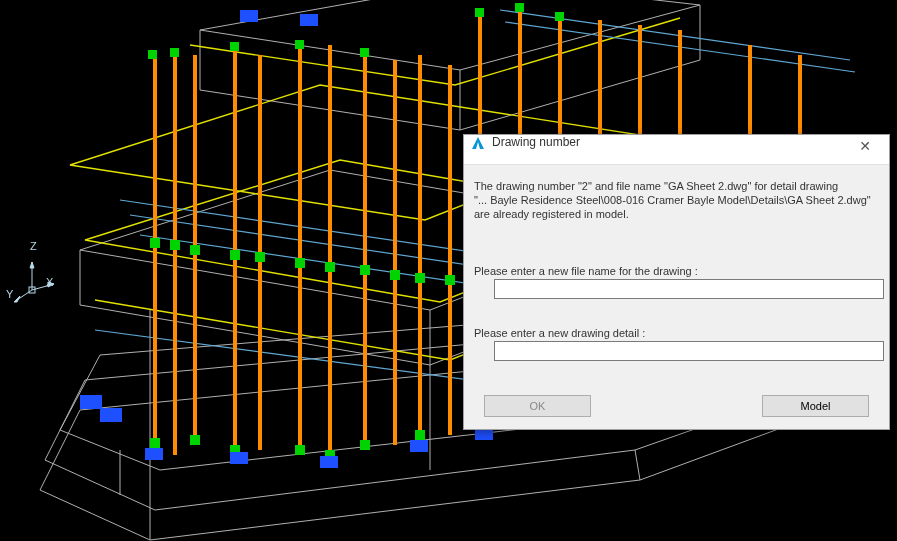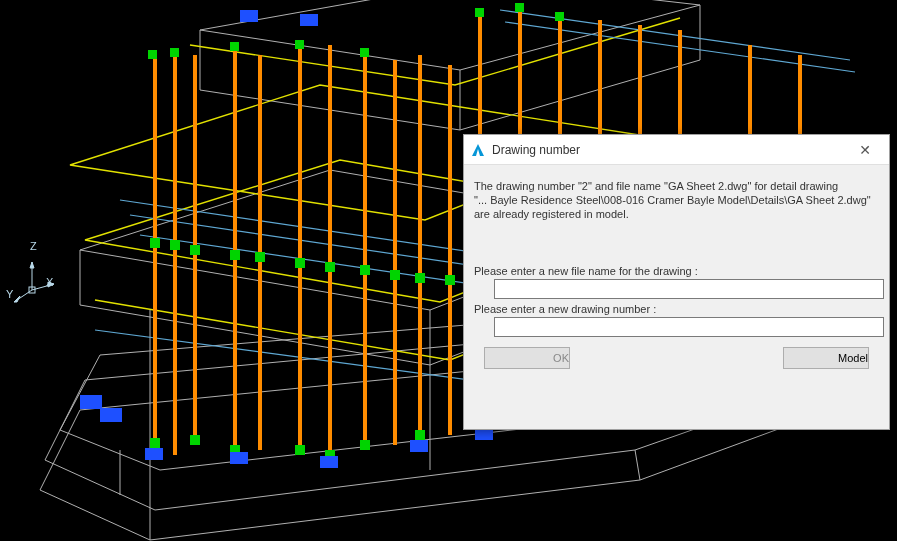--- a/index.html
+++ b/index.html
@@ -37,21 +37,20 @@
       top: 134px;
       width: 427px;
       height: 296px;
       background: #f0f0f0;
       border: 1px solid #a0a0a0;
       box-shadow: 2px 2px 10px rgba(0,0,0,0.4);
     }
     .dlg-titlebar {
       height: 30px;
       display: flex;
-      align-items: center;
       padding: 0 6px;
       border-bottom: 1px solid #e0e0e0;
       background: #fff;
     }
     .dlg-icon {
       width: 16px; height: 16px;
       margin-right: 6px;
       display: inline-block;
     }
     .dlg-title {
@@ -74,21 +73,21 @@
       padding: 14px 10px 10px 10px;
       color: #333;
     }
     .dlg-msg {
       font-size: 11px;
       line-height: 14px;
       margin-bottom: 44px;
       white-space: pre-line;
     }
     .dlg-field-row {
-      margin-bottom: 4px;
+      margin-bottom: 28px;
     }
     .dlg-label {
       font-size: 11px;
       margin-bottom: 2px;
       display: block;
     }
     .dlg-input {
       width: 390px;
       margin-left: 20px;
       height: 20px;
@@ -96,27 +95,26 @@
       background: #fff;
       padding: 0 4px;
       font-size: 11px;
     }
     .dlg-buttons {
       display: flex;
       justify-content: space-between;
       padding: 6px 10px 0 10px;
     }
     .dlg-btn {
-      width: 86px;
+      width: 107px;
       height: 22px;
       border: 1px solid #adadad;
       background: #e1e1e1;
       font-size: 11px;
       cursor: pointer;
-      text-align: right;
     }
     .dlg-btn:disabled {
       color: #888;
       cursor: default;
     }
   </style>
 </head>
 <body>
 
 <div class="viewport">
@@ -257,21 +255,21 @@
     <div class="dlg-msg">The drawing number "2" and file name "GA Sheet 2.dwg" for detail drawing
 "... Bayle Residence Steel\008-016 Cramer  Bayle Model\Details\GA Sheet 2.dwg"
  are already registered in model.</div>
 
     <div class="dlg-field-row">
       <label class="dlg-label">Please enter a new file name for the drawing :</label>
       <input class="dlg-input" type="text" value="" style="">
     </div>
 
     <div class="dlg-field-row">
-      <label class="dlg-label">Please enter a new drawing number :</label>
+      <label class="dlg-label">Please enter a new drawing detail :</label>
       <input class="dlg-input" type="text" value="" style="">
     </div>
 
     <div class="dlg-buttons">
       <button class="dlg-btn" disabled="">OK</button>
       <button class="dlg-btn">Model</button>
     </div>
   </div>
 </div>
 

